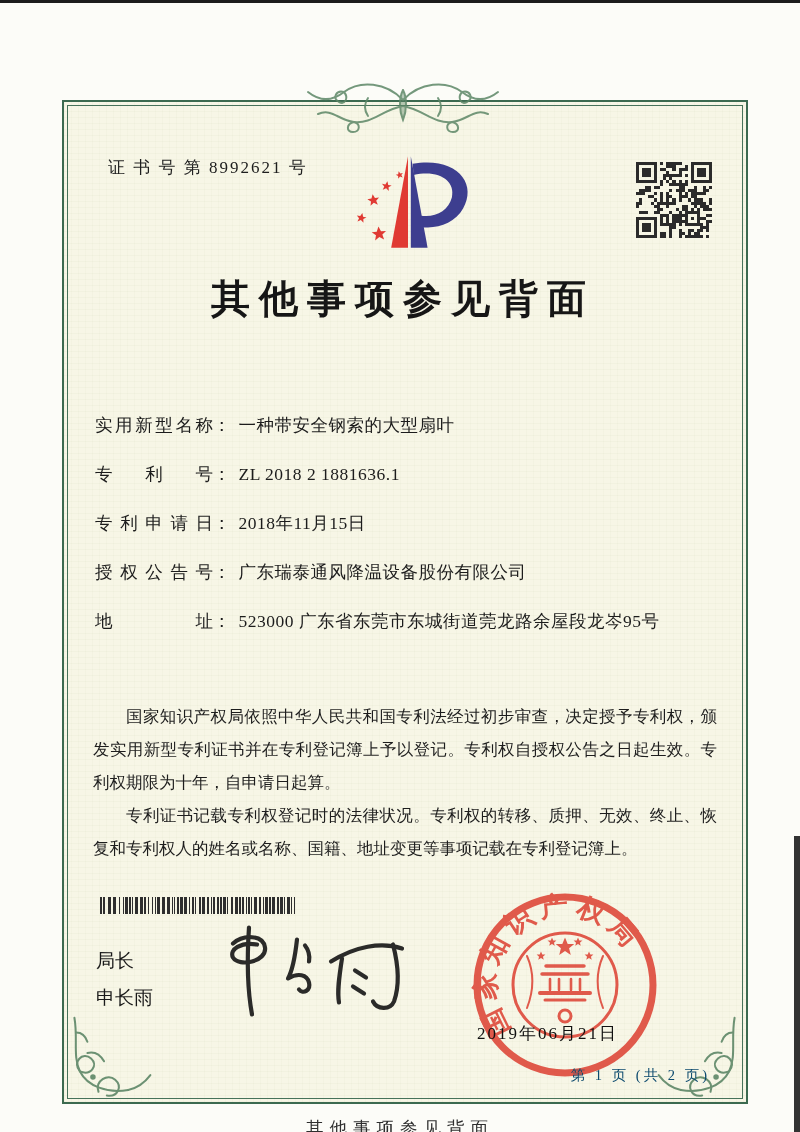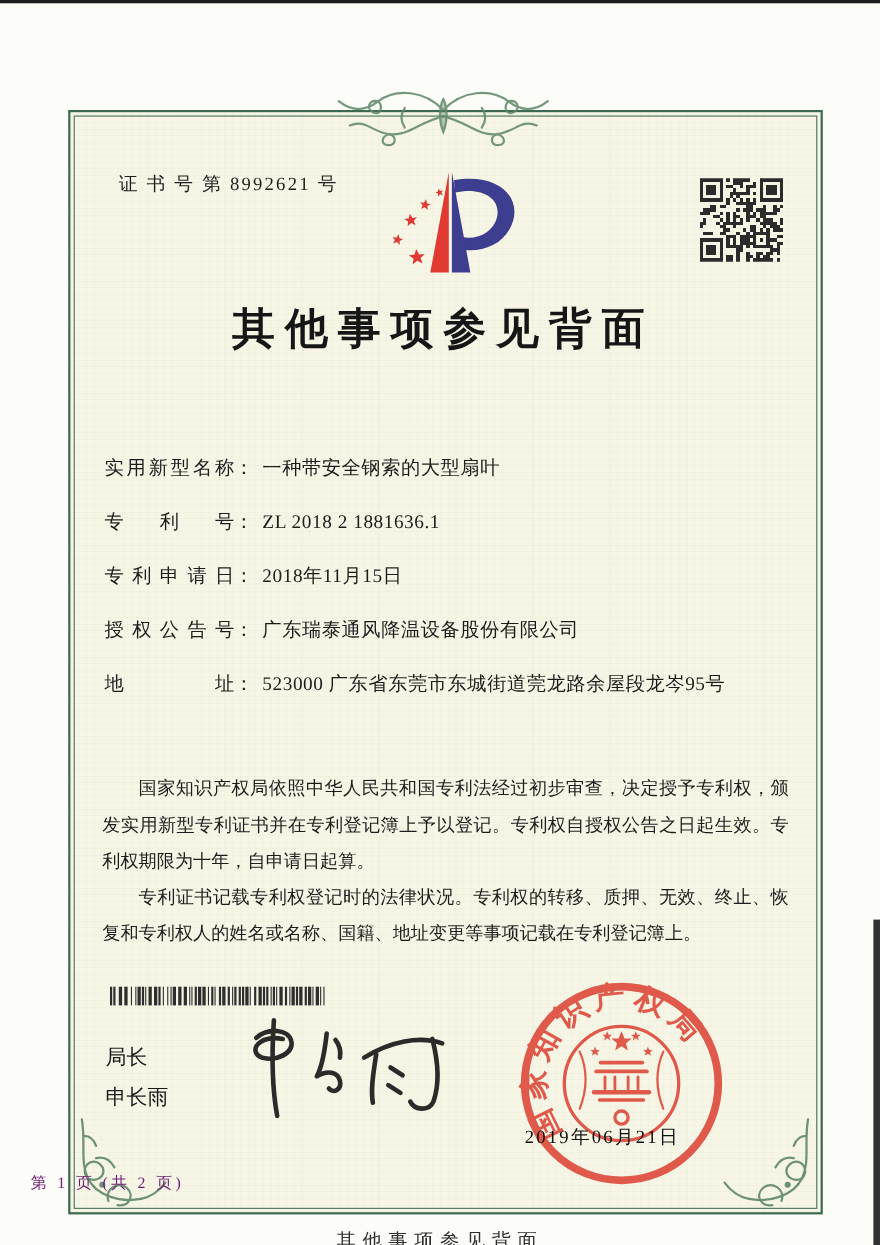--- a/index.html
+++ b/index.html
@@ -36,22 +36,22 @@
   #barcode{left:100px;top:897px;width:198px;height:17px;}
   #barcode div{position:absolute;top:0;height:17px;background:#2e2e2e;}
   
   #signer-title{left:96px;top:948px;font-size:19px;font-family:"Liberation Sans","DejaVu Sans",sans-serif;font-weight:500;color:#191919;}
   #signer-name{left:96px;top:985px;font-size:19px;font-family:"Liberation Sans","DejaVu Sans",sans-serif;font-weight:400;color:#191919;}
   #signature{left:205px;top:915px;}
   
   #seal{left:470px;top:890px;opacity:.9;}
   #seal-date{left:477px;top:1022px;font-size:17px;letter-spacing:2px;color:#101010;z-index:5;}
   
-  #footer{left:62px;top:1066px;width:682px;text-align:left;font-size:14.5px;letter-spacing:3px;
-          transform:translateX(-34px);color:#701a75;}
+  #footer{left:62px;top:1066px;width:682px;text-align:right;font-size:14.5px;letter-spacing:3px;
+          transform:translateX(-34px);color:#0c4a6e;}
   #back-note{left:50%;transform:translateX(-50%);top:1116px;font-size:17.5px;letter-spacing:6px;color:#2e2e2e;}
   
   #orn-top{left:298px;top:70px;}
   #orn-bl{left:67px;top:1014px;}
   #orn-br{left:654px;top:1014px;transform:scaleX(-1);}
 </style>
 </head>
 <body>
 
 <div id="page">

